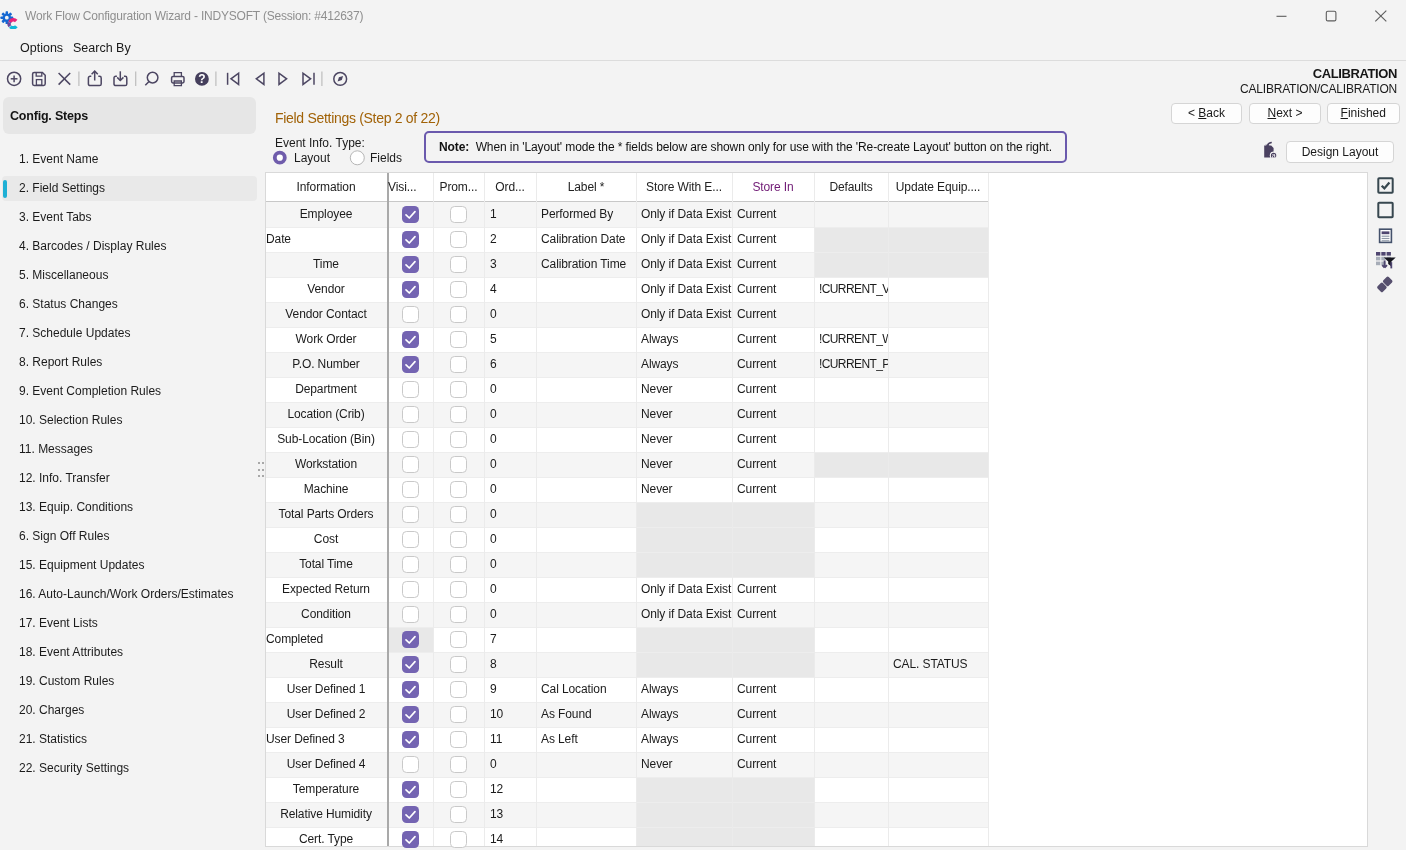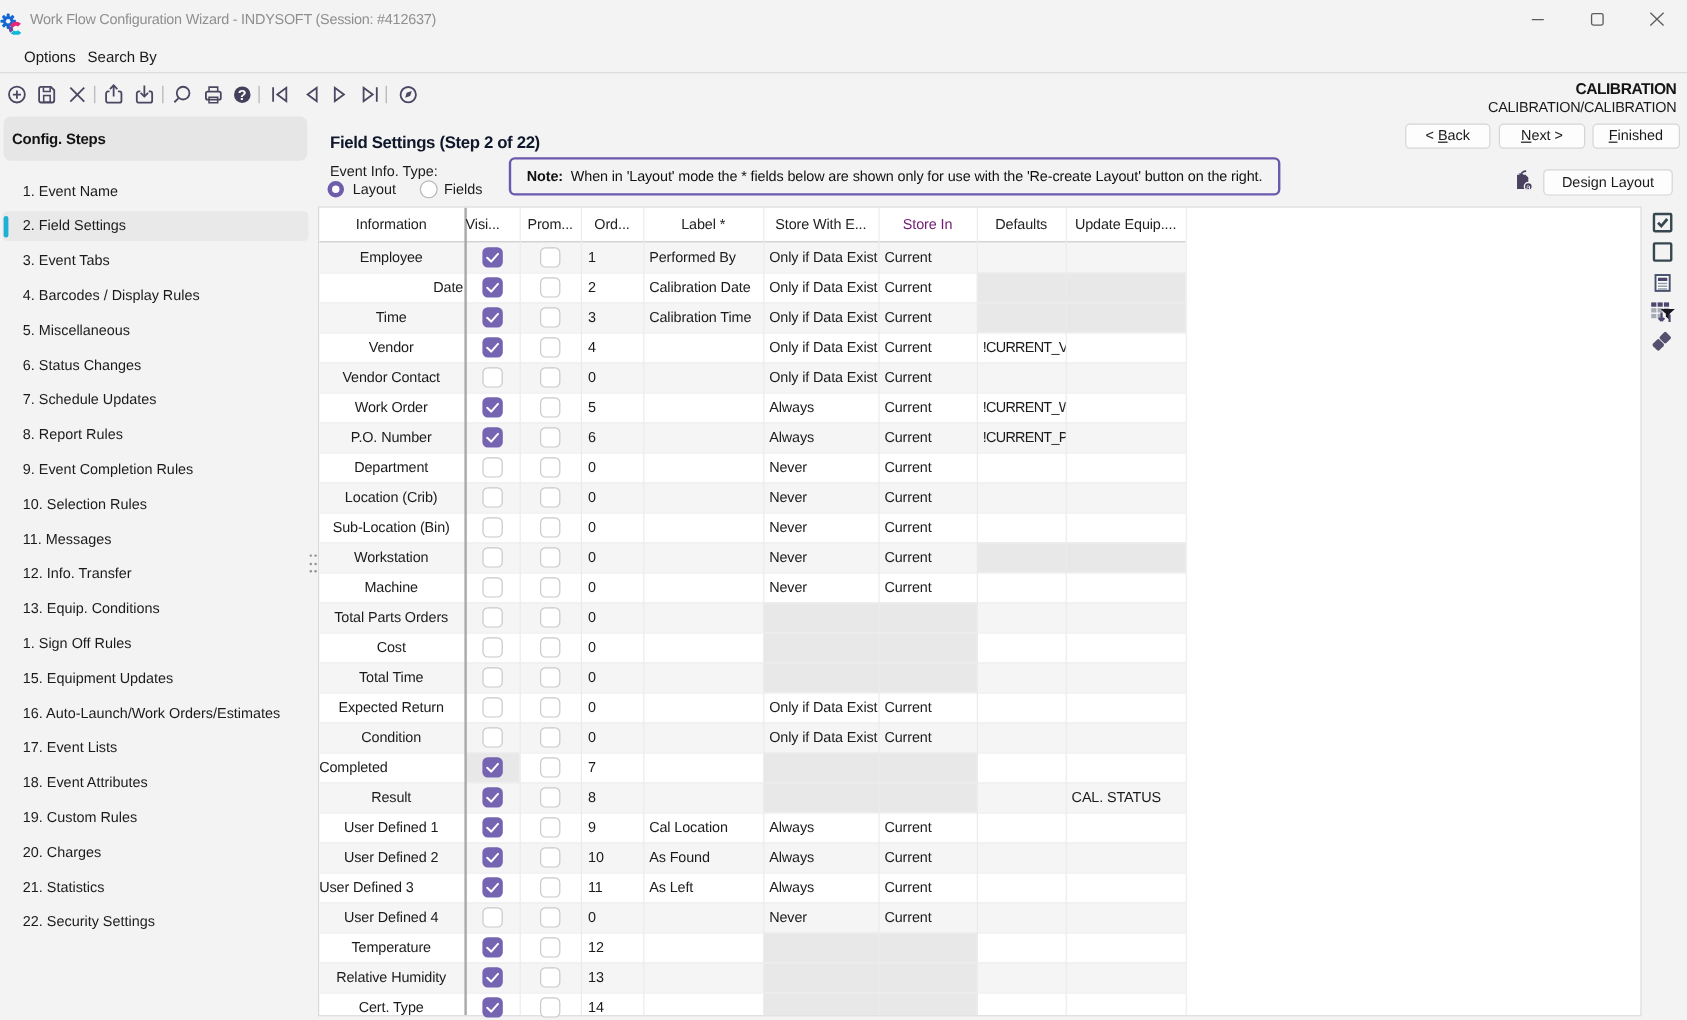--- a/index.html
+++ b/index.html
@@ -93,36 +93,36 @@
 <div class="sideitem" style="top:239px">4. Barcodes / Display Rules</div>
 <div class="sideitem" style="top:268px">5. Miscellaneous</div>
 <div class="sideitem" style="top:297px">6. Status Changes</div>
 <div class="sideitem" style="top:326px">7. Schedule Updates</div>
 <div class="sideitem" style="top:355px">8. Report Rules</div>
 <div class="sideitem" style="top:384px">9. Event Completion Rules</div>
 <div class="sideitem" style="top:413px">10. Selection Rules</div>
 <div class="sideitem" style="top:442px">11. Messages</div>
 <div class="sideitem" style="top:471px">12. Info. Transfer</div>
 <div class="sideitem" style="top:500px">13. Equip. Conditions</div>
-<div class="sideitem" style="top:529px">1. Sign Off Rules</div>
+<div class="sideitem" style="top:529px">6. Sign Off Rules</div>
 <div class="sideitem" style="top:558px">15. Equipment Updates</div>
 <div class="sideitem" style="top:587px">16. Auto-Launch/Work Orders/Estimates</div>
 <div class="sideitem" style="top:616px">17. Event Lists</div>
 <div class="sideitem" style="top:645px">18. Event Attributes</div>
 <div class="sideitem" style="top:674px">19. Custom Rules</div>
 <div class="sideitem" style="top:703px">20. Charges</div>
 <div class="sideitem" style="top:732px">21. Statistics</div>
 <div class="sideitem" style="top:761px">22. Security Settings</div>
 <div class="a" style="left:257.5px;top:462.0px;width:2.4px;height:2.4px;background:#8f8f8f;border-radius:50%"></div>
 <div class="a" style="left:262.0px;top:462.0px;width:2.4px;height:2.4px;background:#8f8f8f;border-radius:50%"></div>
 <div class="a" style="left:257.5px;top:468.5px;width:2.4px;height:2.4px;background:#8f8f8f;border-radius:50%"></div>
 <div class="a" style="left:262.0px;top:468.5px;width:2.4px;height:2.4px;background:#8f8f8f;border-radius:50%"></div>
 <div class="a" style="left:257.5px;top:475.0px;width:2.4px;height:2.4px;background:#8f8f8f;border-radius:50%"></div>
 <div class="a" style="left:262.0px;top:475.0px;width:2.4px;height:2.4px;background:#8f8f8f;border-radius:50%"></div>
-<div class="a" style="left:275px;top:110px;font-size:14px;letter-spacing:-0.3px;font-weight:bold;color:#0f172a">Field Settings (Step 2 of 22)</div>
+<div class="a" style="left:275px;top:110px;font-size:14px;letter-spacing:-0.3px;font-weight:normal;color:#a16207">Field Settings (Step 2 of 22)</div>
 <div class="a" style="left:275px;top:136px;font-size:12px;color:#1b1b1b">Event Info. Type:</div>
 <svg class="a" style="left:272px;top:150px" width="100" height="17" viewBox="0 0 100 17">
 <circle cx="7.8" cy="7.7" r="5.0" fill="#fff" stroke="#6f5cab" stroke-width="3.8"></circle>
 <circle cx="85.3" cy="7.8" r="7.0" fill="#fefefe" stroke="#b6b6b6" stroke-width="1"></circle>
 </svg>
 <div class="a" style="left:294px;top:151px;font-size:12px;color:#1b1b1b">Layout</div>
 <div class="a" style="left:370px;top:151px;font-size:12px;color:#1b1b1b">Fields</div>
 <div class="a" style="left:424px;top:131px;width:643px;height:32px;border:2px solid #6a59ad;border-radius:5px;line-height:28px;font-size:12px;letter-spacing:-0.1px;color:#111;padding-left:13px;white-space:nowrap"><b>Note:</b>&nbsp; When in 'Layout' mode the * fields below are shown only for use with the 'Re-create Layout' button on the right.</div>
 <div class="btn" style="left:1171px;top:102.5px;width:71px;height:21.5px">&lt; <u>B</u>ack</div>
 <div class="btn" style="left:1249px;top:102.5px;width:72px;height:21.5px"><u>N</u>ext &gt;</div>
@@ -204,21 +204,21 @@
     <div class="a" style="left:270px;top:0;width:100px;height:28px;line-height:28px;text-align:center;font-size:12px;letter-spacing:-0.1px;color:#222;white-space:nowrap;overflow:hidden">Label *</div>
     <div class="a" style="left:370px;top:0;width:96px;height:28px;line-height:28px;text-align:center;font-size:12px;letter-spacing:-0.1px;color:#222;white-space:nowrap;overflow:hidden">Store With E...</div>
     <div class="a" style="left:466px;top:0;width:82px;height:28px;line-height:28px;text-align:center;font-size:12px;letter-spacing:-0.1px;color:#701a75;white-space:nowrap;overflow:hidden">Store In</div>
     <div class="a" style="left:548px;top:0;width:74px;height:28px;line-height:28px;text-align:center;font-size:12px;letter-spacing:-0.1px;color:#222;white-space:nowrap;overflow:hidden">Defaults</div>
     <div class="a" style="left:622px;top:0;width:100px;height:28px;line-height:28px;text-align:center;font-size:12px;letter-spacing:-0.1px;color:#222;white-space:nowrap;overflow:hidden">Update Equip....</div>
     <div class="hl" style="left:0;top:29px;height:25px;line-height:25px;width:120px;text-align:center">Employee</div>
     <div class="hl" style="left:224px;top:29px;height:25px;line-height:25px">1</div>
     <div class="hl" style="left:275px;top:29px;height:25px;line-height:25px">Performed By</div>
     <div class="hl" style="left:375px;top:29px;height:25px;line-height:25px">Only if Data Exist</div>
     <div class="hl" style="left:471px;top:29px;height:25px;line-height:25px">Current</div>
-    <div class="hl" style="left:0;top:54px;height:25px;line-height:25px;width:120px;text-align:right">Date</div>
+    <div class="hl" style="left:0;top:54px;height:25px;line-height:25px;width:120px;text-align:left">Date</div>
     <div class="hl" style="left:224px;top:54px;height:25px;line-height:25px">2</div>
     <div class="hl" style="left:275px;top:54px;height:25px;line-height:25px">Calibration Date</div>
     <div class="hl" style="left:375px;top:54px;height:25px;line-height:25px">Only if Data Exist</div>
     <div class="hl" style="left:471px;top:54px;height:25px;line-height:25px">Current</div>
     <div class="hl" style="left:0;top:79px;height:25px;line-height:25px;width:120px;text-align:center">Time</div>
     <div class="hl" style="left:224px;top:79px;height:25px;line-height:25px">3</div>
     <div class="hl" style="left:275px;top:79px;height:25px;line-height:25px">Calibration Time</div>
     <div class="hl" style="left:375px;top:79px;height:25px;line-height:25px">Only if Data Exist</div>
     <div class="hl" style="left:471px;top:79px;height:25px;line-height:25px">Current</div>
     <div class="hl" style="left:0;top:104px;height:25px;line-height:25px;width:120px;text-align:center">Vendor</div>

